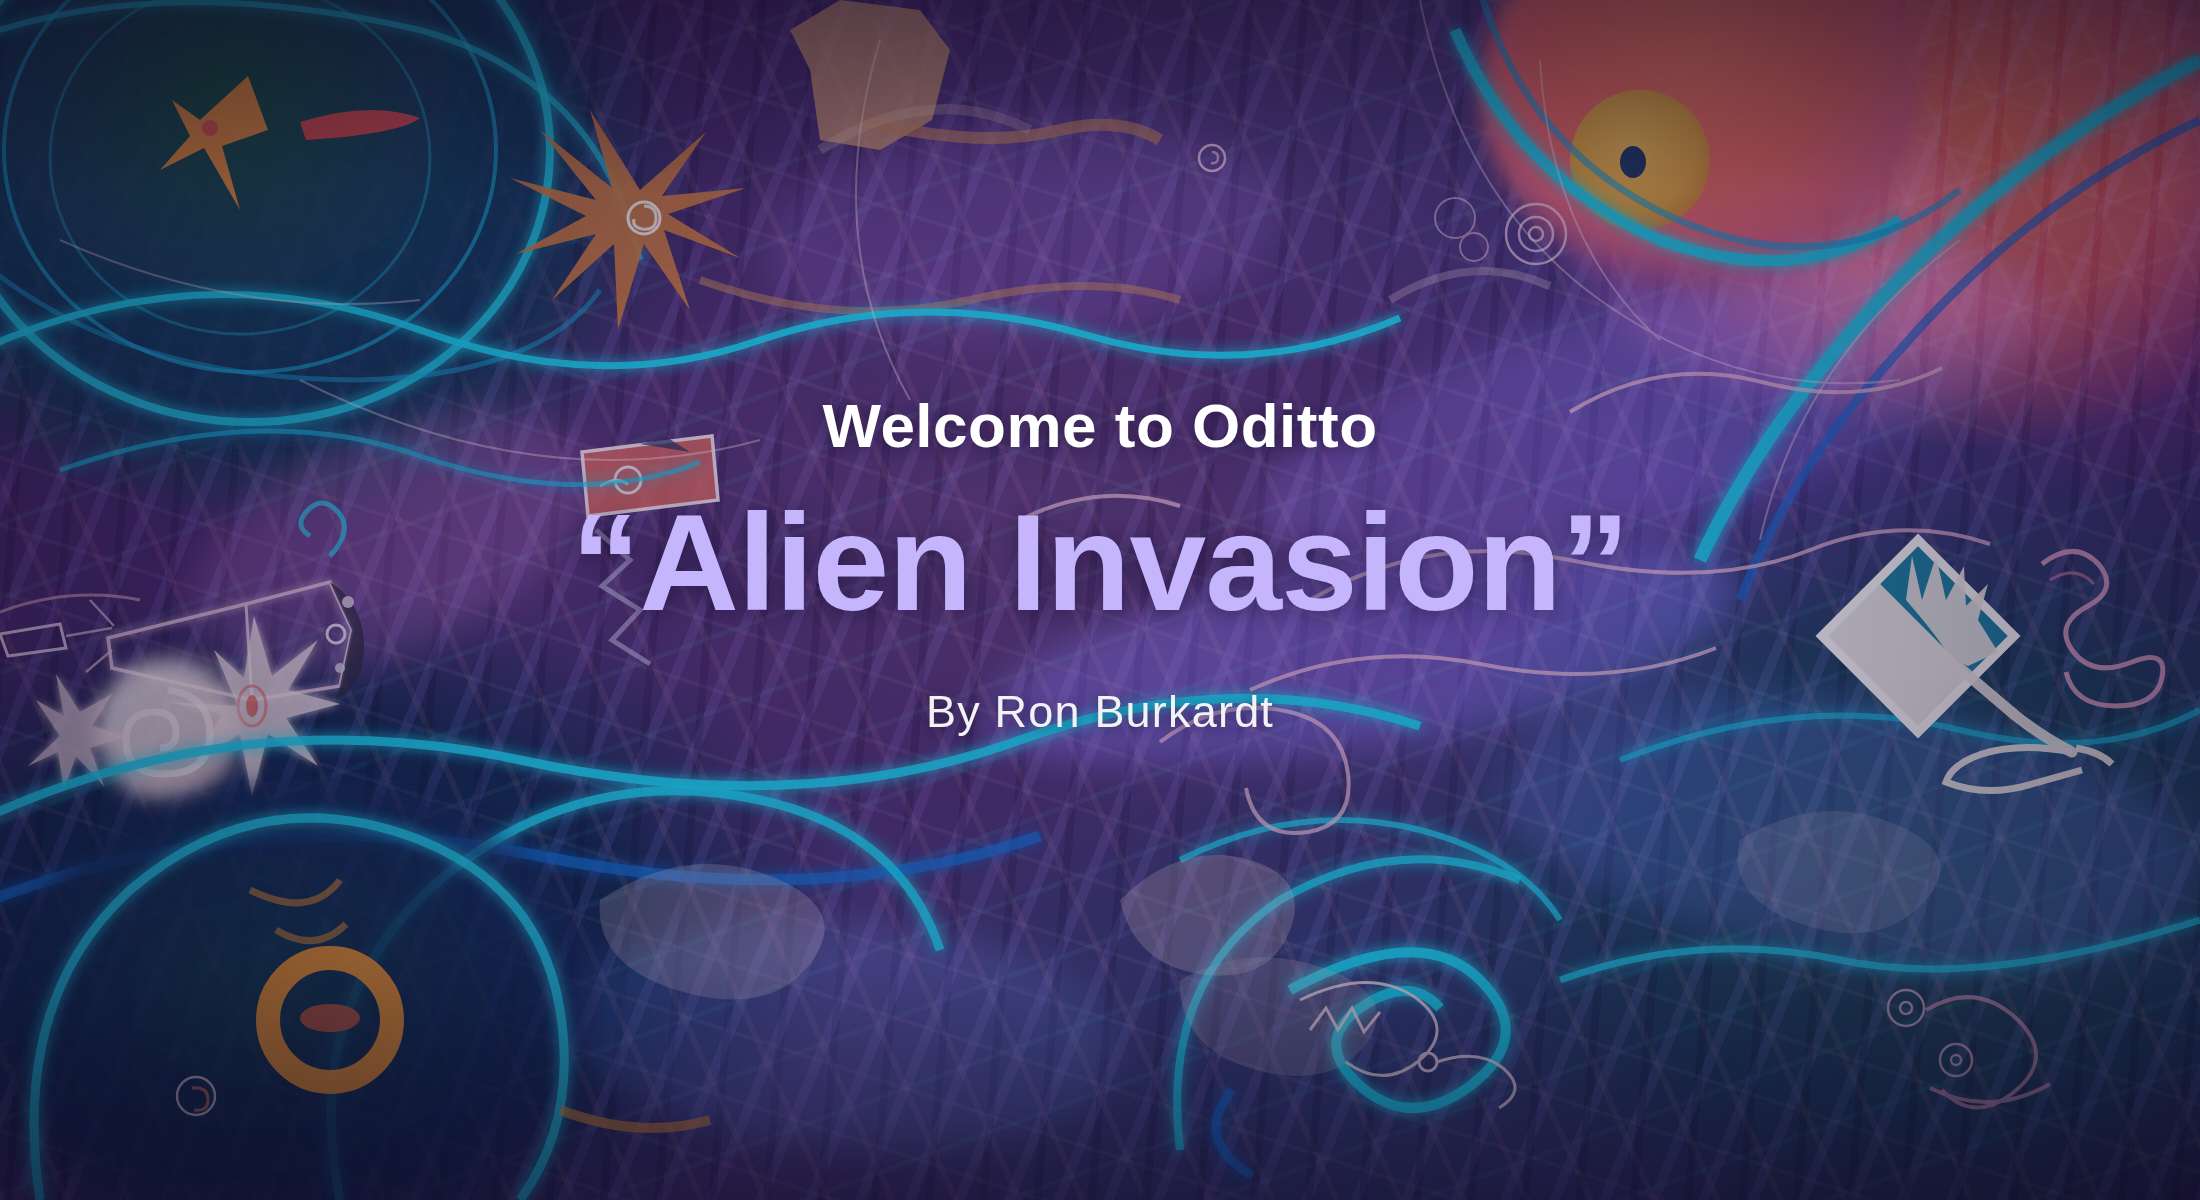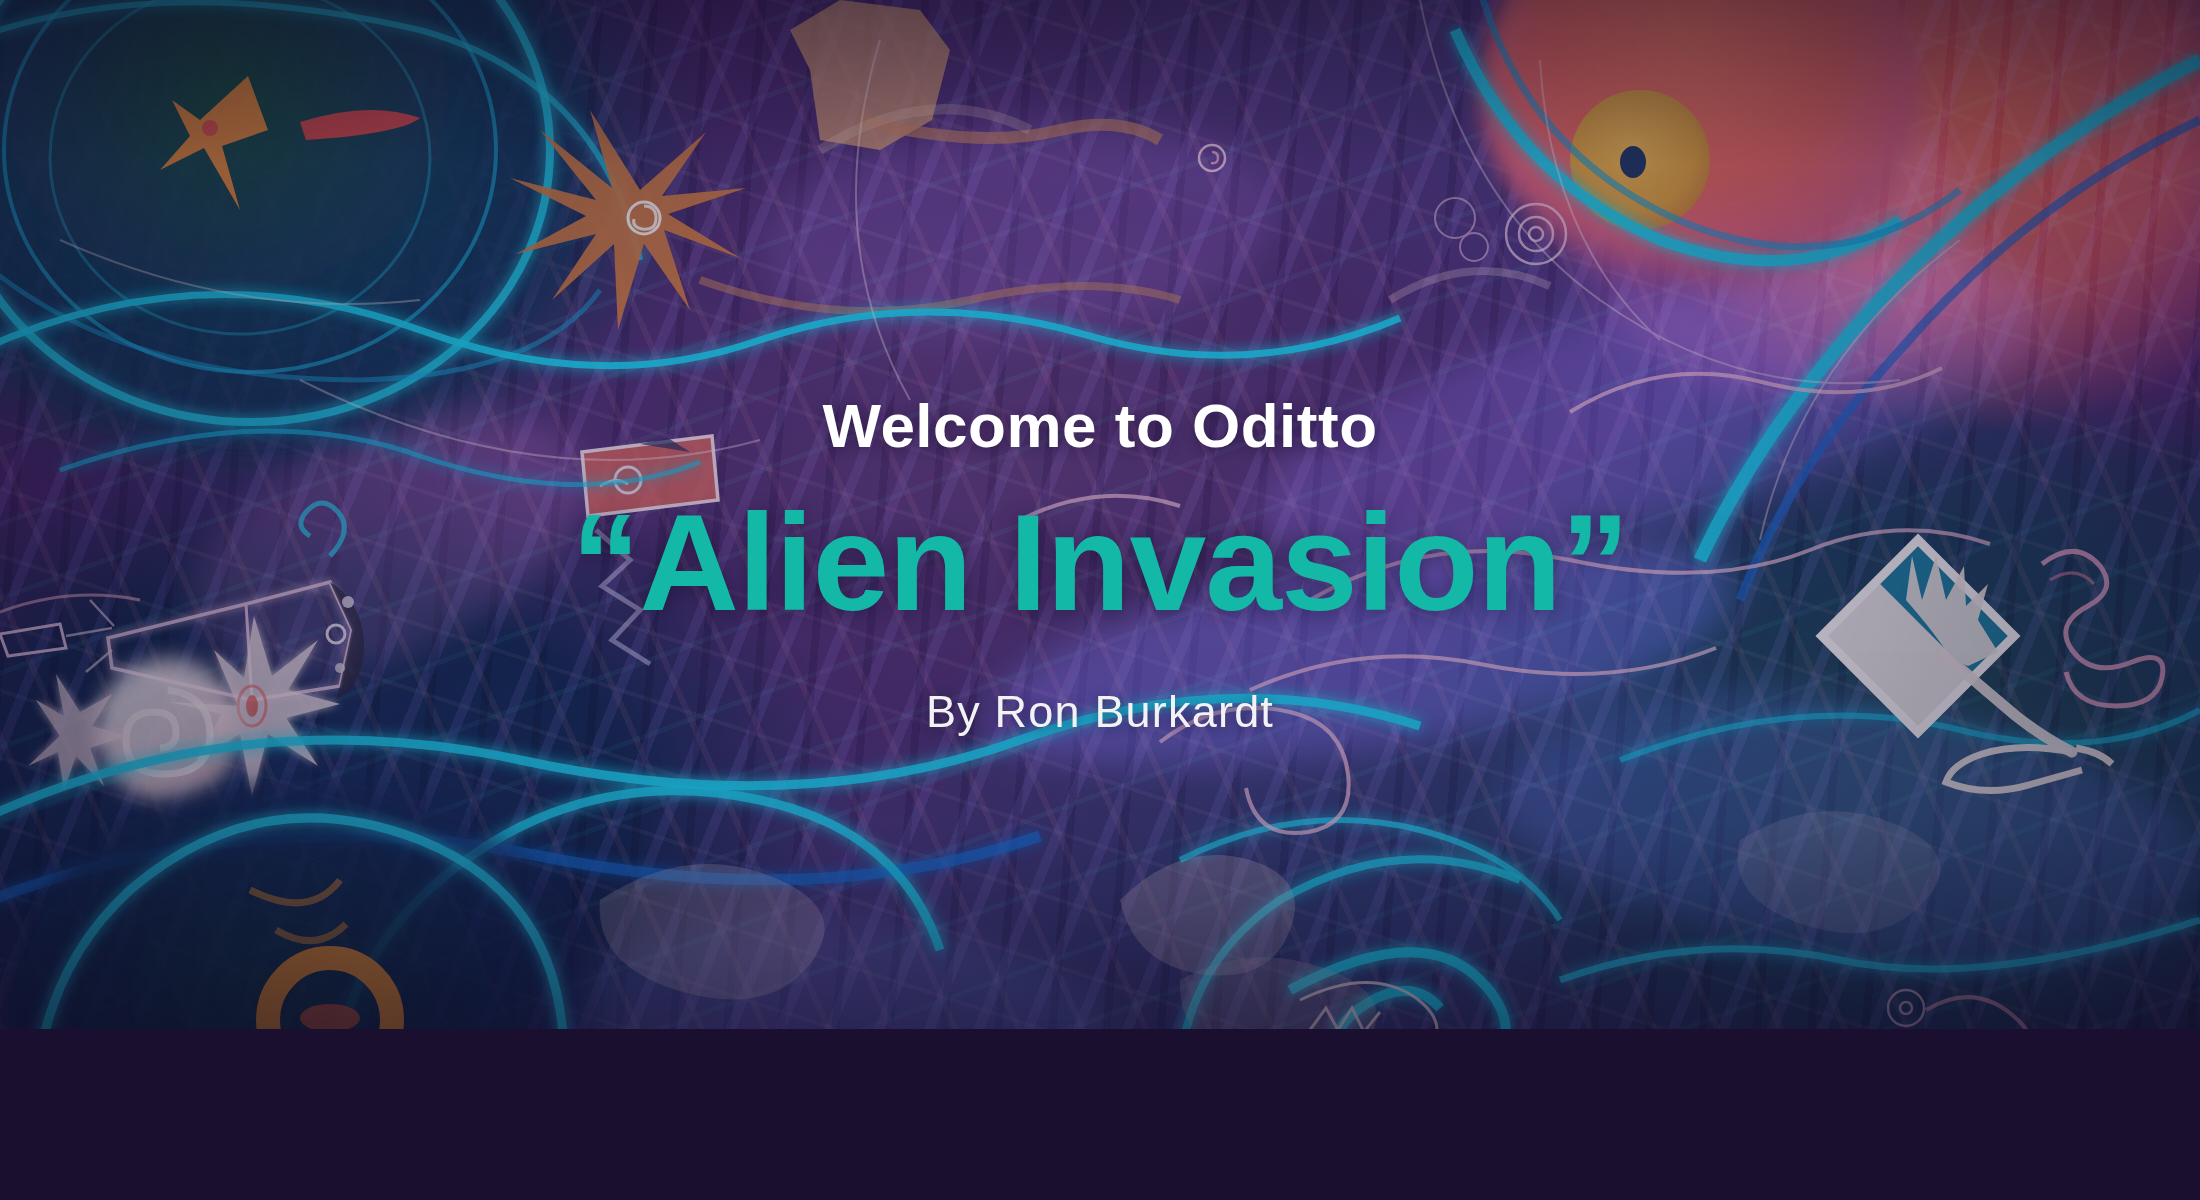--- a/index.html
+++ b/index.html
@@ -3,21 +3,21 @@
 <meta charset="utf-8">
 <title>Oditto Hero</title>
 <style>
   * { margin:0; padding:0; box-sizing:border-box; }
   html,body{
     width:2200px; height:1200px; overflow:hidden;
     background:#1a0f2e;
     font-family:"Liberation Sans", sans-serif;
   }
   #hero{
-    position:relative; width:2200px; height:1029px; overflow:hidden;
+    position:relative; width:2200px; height:1200px; overflow:hidden;
     background:#2a1b46;
   }
   .layer{ position:absolute; inset:0; pointer-events:none; }
 
   
   #base-paint{
     background:
       radial-gradient(ellipse 620px 520px at 12% 14%, #12496b 0%, #103a5e 38%, rgba(20,40,80,0) 72%),
       radial-gradient(ellipse 520px 430px at 11% 16%, #14584e 0%, #123f46 45%, rgba(18,60,60,0) 75%),
       radial-gradient(ellipse 520px 470px at 90% 10%, #e8705a 0%, #d4616a 40%, rgba(170,70,100,0) 70%),
@@ -68,21 +68,21 @@
     display:flex; flex-direction:column; align-items:center; justify-content:center;
     text-align:center; z-index:40;
   }
   #welcome-heading{
     color:#ffffff;
     font-size:62px; font-weight:700; letter-spacing:.5px;
     line-height:1; margin-top:-72px;
     text-shadow:0 2px 14px rgba(10,5,30,.45);
   }
   #main-title{
-    color:#14b8a6;
+    color:#c4b5fd;
     font-size:138px; font-weight:700; letter-spacing:-1px;
     line-height:1; margin-top:36px;
     text-shadow:0 3px 20px rgba(10,5,30,.42);
   }
   #byline{
     color:#f2f2f5;
     font-size:45px; font-weight:300; letter-spacing:1.2px;
     line-height:1; margin-top:58px;
     text-shadow:0 2px 12px rgba(10,5,30,.45);
   }

